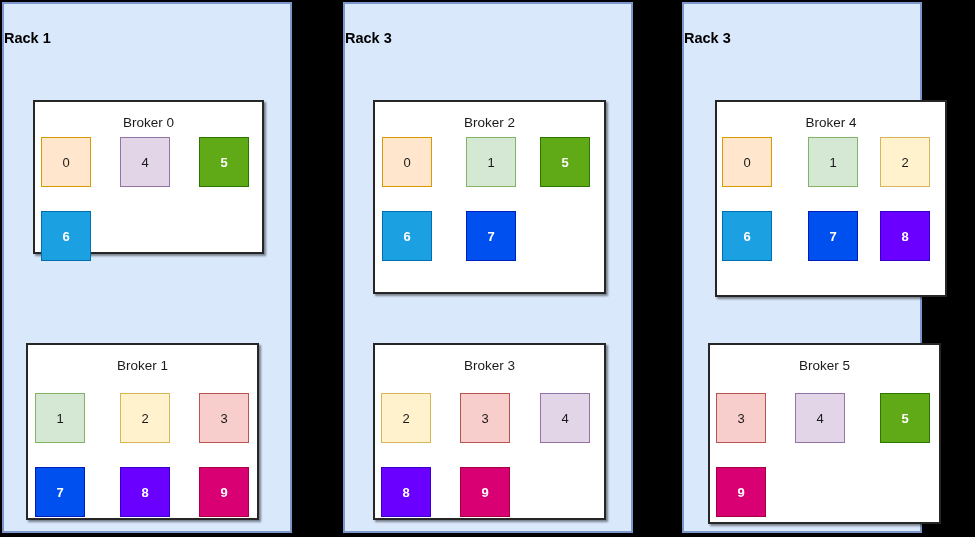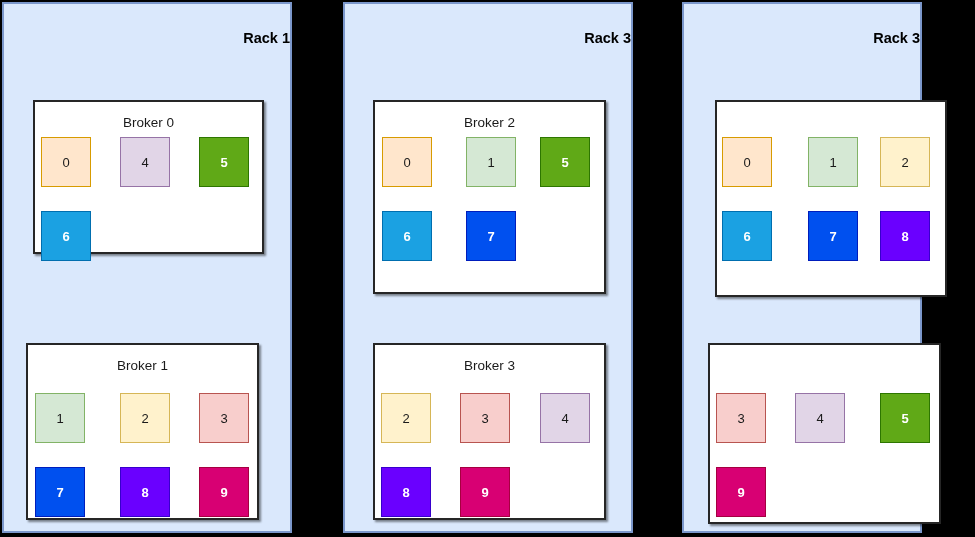--- a/index.html
+++ b/index.html
@@ -7,21 +7,21 @@
     width:975px;height:537px;position:relative;overflow:hidden;
     background:#000000;
     font-family:"Liberation Sans", sans-serif;
   }
   .rack{
     position:absolute;box-sizing:border-box;
     border:2px solid #7b97cb;
   }
   .rack-title{
     position:absolute;top:26px;left:0;width:100%;
-    text-align:right;font-size:14.5px;font-weight:bold;color:#000000;
+    text-align:left;font-size:14.5px;font-weight:bold;color:#000000;
   }
   .broker{
     position:absolute;box-sizing:border-box;
     background:#ffffff;border:2px solid #262626;
     box-shadow:2px 2px 2px rgba(0,0,0,0.45);
   }
   .broker-title{
     position:absolute;top:13px;left:0;width:100%;
     text-align:center;font-size:13.5px;color:#1a1a1a;
   }
@@ -70,27 +70,29 @@
         <div class="partition" style="left: 6px; top: 48px; width: 50px; height: 50px; background: rgb(255, 242, 204); border-color: rgb(214, 182, 86); color: rgb(26, 26, 26);">2</div>
         <div class="partition" style="left: 85px; top: 48px; width: 50px; height: 50px; background: rgb(248, 206, 204); border-color: rgb(184, 84, 80); color: rgb(26, 26, 26);">3</div>
         <div class="partition" style="left: 165px; top: 48px; width: 50px; height: 50px; background: rgb(225, 213, 231); border-color: rgb(150, 115, 166); color: rgb(26, 26, 26);">4</div>
         <div class="partition solid" style="left: 6px; top: 122px; width: 50px; height: 50px; background: rgb(106, 0, 255); border-color: rgb(55, 0, 204); color: rgb(255, 255, 255);">8</div>
         <div class="partition solid" style="left: 85px; top: 122px; width: 50px; height: 50px; background: rgb(216, 0, 115); border-color: rgb(165, 0, 64); color: rgb(255, 255, 255);">9</div>
       </div>
     </div>
     <div class="rack" style="left: 682px; top: 2px; width: 240px; height: 531px; background: rgb(218, 232, 252); border-color: rgb(123, 151, 203);">
       <div class="rack-title">Rack 3</div>
       <div class="broker" style="left: 31px; top: 96px; width: 232px; height: 197px; background: rgb(255, 255, 255); border-color: rgb(38, 38, 38);">
+        <div class="broker-title">Broker 4</div>
         <div class="partition" style="left: 5px; top: 35px; width: 50px; height: 50px; background: rgb(255, 230, 204); border-color: rgb(215, 155, 0); color: rgb(26, 26, 26);">0</div>
         <div class="partition" style="left: 91px; top: 35px; width: 50px; height: 50px; background: rgb(213, 232, 212); border-color: rgb(130, 179, 102); color: rgb(26, 26, 26);">1</div>
         <div class="partition" style="left: 163px; top: 35px; width: 50px; height: 50px; background: rgb(255, 242, 204); border-color: rgb(214, 182, 86); color: rgb(26, 26, 26);">2</div>
         <div class="partition solid" style="left: 5px; top: 109px; width: 50px; height: 50px; background: rgb(27, 161, 226); border-color: rgb(0, 110, 175); color: rgb(255, 255, 255);">6</div>
         <div class="partition solid" style="left: 91px; top: 109px; width: 50px; height: 50px; background: rgb(0, 80, 239); border-color: rgb(0, 29, 188); color: rgb(255, 255, 255);">7</div>
         <div class="partition solid" style="left: 163px; top: 109px; width: 50px; height: 50px; background: rgb(106, 0, 255); border-color: rgb(55, 0, 204); color: rgb(255, 255, 255);">8</div>
       </div>
       <div class="broker" style="left: 24px; top: 339px; width: 233px; height: 181px; background: rgb(255, 255, 255); border-color: rgb(38, 38, 38);">
+        <div class="broker-title">Broker 5</div>
         <div class="partition" style="left: 6px; top: 48px; width: 50px; height: 50px; background: rgb(248, 206, 204); border-color: rgb(184, 84, 80); color: rgb(26, 26, 26);">3</div>
         <div class="partition" style="left: 85px; top: 48px; width: 50px; height: 50px; background: rgb(225, 213, 231); border-color: rgb(150, 115, 166); color: rgb(26, 26, 26);">4</div>
         <div class="partition solid" style="left: 170px; top: 48px; width: 50px; height: 50px; background: rgb(96, 169, 23); border-color: rgb(45, 118, 0); color: rgb(255, 255, 255);">5</div>
         <div class="partition solid" style="left: 6px; top: 122px; width: 50px; height: 50px; background: rgb(216, 0, 115); border-color: rgb(165, 0, 64); color: rgb(255, 255, 255);">9</div>
       </div>
     </div>
   </div>
 
 </body></html>

